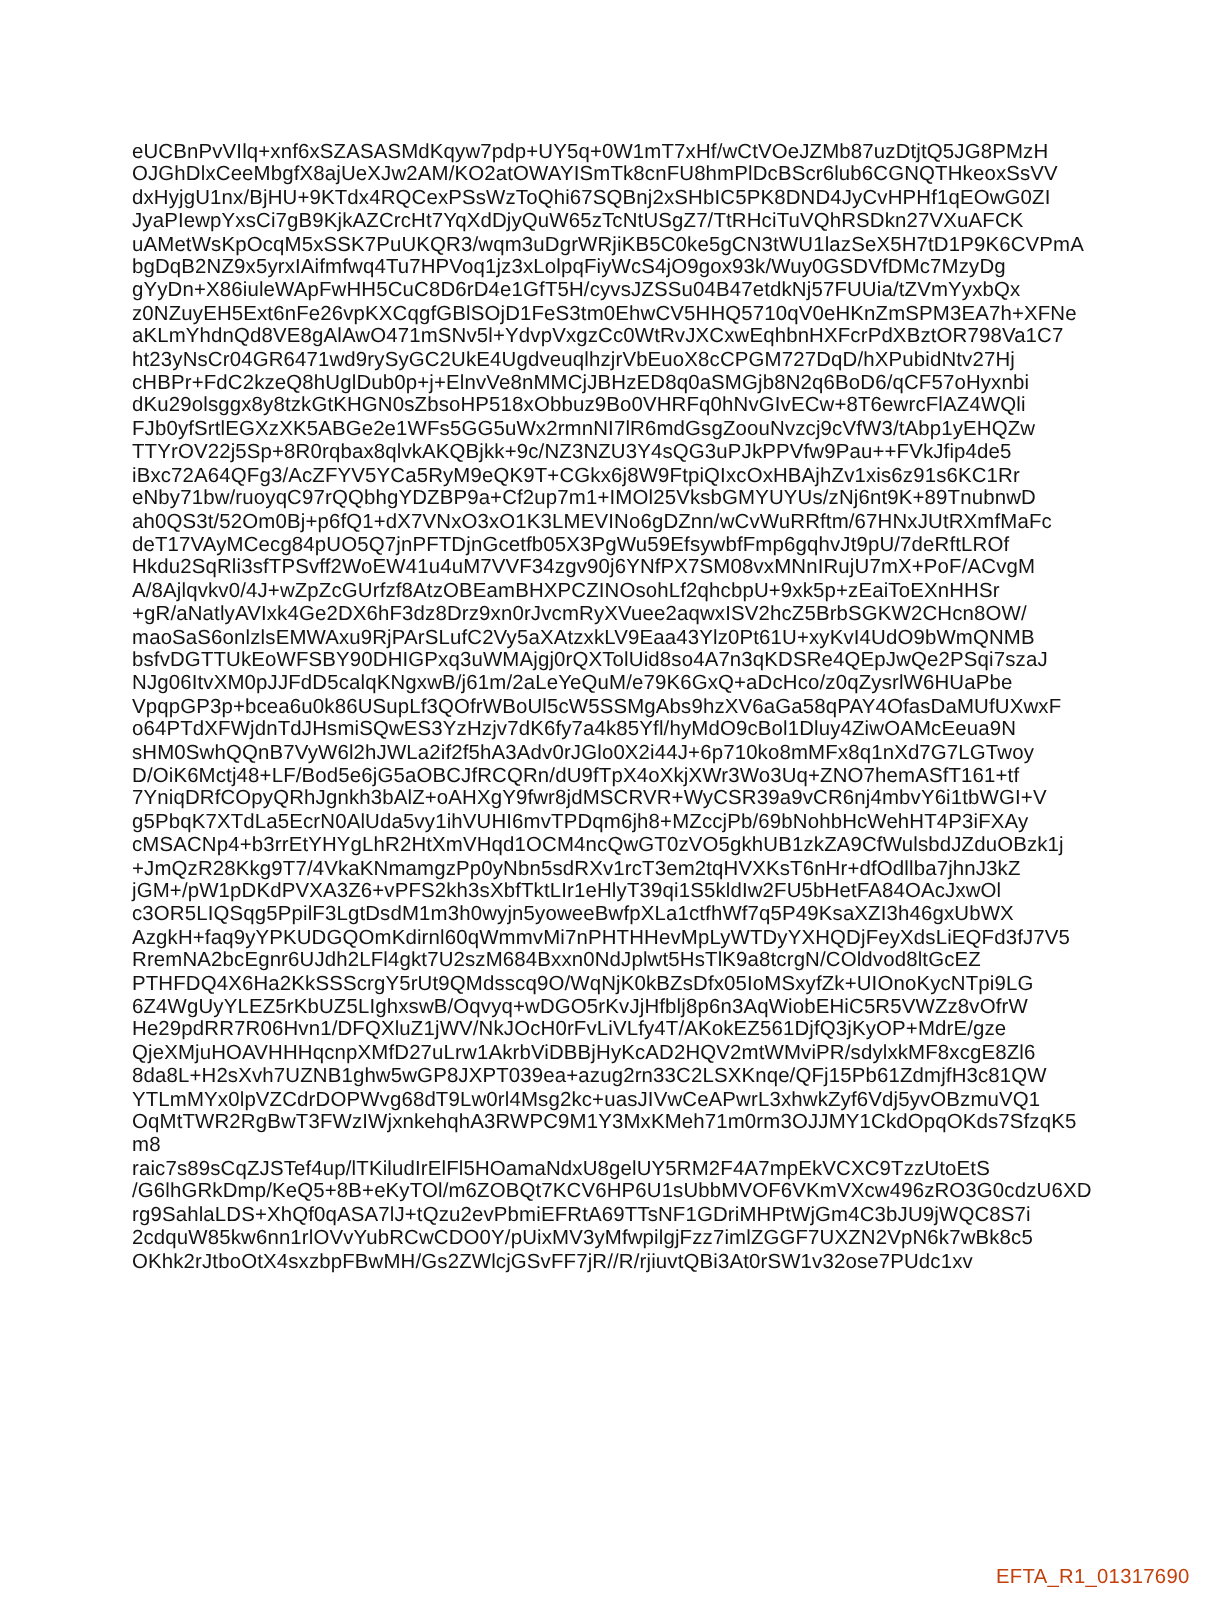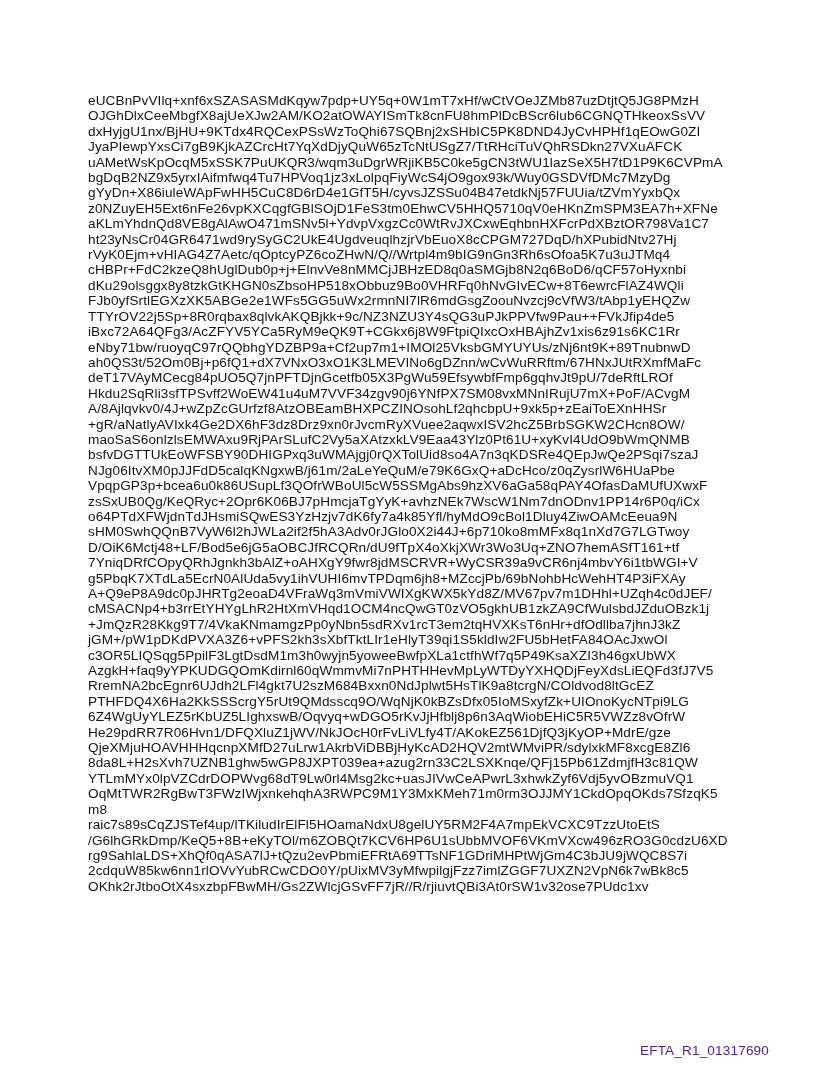--- a/index.html
+++ b/index.html
@@ -25,65 +25,62 @@
     line-height: 15.4px;
     letter-spacing: 0.1px;
     color: #141414;
   }
   .text-line {
     white-space: pre;
     overflow: visible;
   }
   .bates {
     position: absolute;
-    left: 640px;
+    left: 664px;
     top: 1043px;
     font-size: 13.5px;
     letter-spacing: 0.2px;
-    color: #4c1d95;
+    color: #c2410c;
   }
 </style>
 </head>
 <body>
 
 <div class="page">
   <div class="text-block" id="encoded-text-block">
       <div class="text-line">eUCBnPvVIlq+xnf6xSZASASMdKqyw7pdp+UY5q+0W1mT7xHf/wCtVOeJZMb87uzDtjtQ5JG8PMzH</div>
       <div class="text-line">OJGhDlxCeeMbgfX8ajUeXJw2AM/KO2atOWAYISmTk8cnFU8hmPlDcBScr6lub6CGNQTHkeoxSsVV</div>
       <div class="text-line">dxHyjgU1nx/BjHU+9KTdx4RQCexPSsWzToQhi67SQBnj2xSHbIC5PK8DND4JyCvHPHf1qEOwG0ZI</div>
       <div class="text-line">JyaPIewpYxsCi7gB9KjkAZCrcHt7YqXdDjyQuW65zTcNtUSgZ7/TtRHciTuVQhRSDkn27VXuAFCK</div>
       <div class="text-line">uAMetWsKpOcqM5xSSK7PuUKQR3/wqm3uDgrWRjiKB5C0ke5gCN3tWU1lazSeX5H7tD1P9K6CVPmA</div>
       <div class="text-line">bgDqB2NZ9x5yrxIAifmfwq4Tu7HPVoq1jz3xLolpqFiyWcS4jO9gox93k/Wuy0GSDVfDMc7MzyDg</div>
       <div class="text-line">gYyDn+X86iuleWApFwHH5CuC8D6rD4e1GfT5H/cyvsJZSSu04B47etdkNj57FUUia/tZVmYyxbQx</div>
       <div class="text-line">z0NZuyEH5Ext6nFe26vpKXCqgfGBlSOjD1FeS3tm0EhwCV5HHQ5710qV0eHKnZmSPM3EA7h+XFNe</div>
       <div class="text-line">aKLmYhdnQd8VE8gAlAwO471mSNv5l+YdvpVxgzCc0WtRvJXCxwEqhbnHXFcrPdXBztOR798Va1C7</div>
       <div class="text-line">ht23yNsCr04GR6471wd9rySyGC2UkE4UgdveuqlhzjrVbEuoX8cCPGM727DqD/hXPubidNtv27Hj</div>
-      <div class="text-line">rVyK0Ejm+vHIAG4Z7Aetc/qOptcyPZ6coZHwN/Q//Wrtpl4m9bIG9nGn3Rh6sOfoa5K7u3uJTMq4</div>
       <div class="text-line">cHBPr+FdC2kzeQ8hUglDub0p+j+ElnvVe8nMMCjJBHzED8q0aSMGjb8N2q6BoD6/qCF57oHyxnbi</div>
       <div class="text-line">dKu29olsggx8y8tzkGtKHGN0sZbsoHP518xObbuz9Bo0VHRFq0hNvGIvECw+8T6ewrcFlAZ4WQli</div>
       <div class="text-line">FJb0yfSrtlEGXzXK5ABGe2e1WFs5GG5uWx2rmnNI7lR6mdGsgZoouNvzcj9cVfW3/tAbp1yEHQZw</div>
       <div class="text-line">TTYrOV22j5Sp+8R0rqbax8qlvkAKQBjkk+9c/NZ3NZU3Y4sQG3uPJkPPVfw9Pau++FVkJfip4de5</div>
       <div class="text-line">iBxc72A64QFg3/AcZFYV5YCa5RyM9eQK9T+CGkx6j8W9FtpiQIxcOxHBAjhZv1xis6z91s6KC1Rr</div>
       <div class="text-line">eNby71bw/ruoyqC97rQQbhgYDZBP9a+Cf2up7m1+IMOl25VksbGMYUYUs/zNj6nt9K+89TnubnwD</div>
       <div class="text-line">ah0QS3t/52Om0Bj+p6fQ1+dX7VNxO3xO1K3LMEVINo6gDZnn/wCvWuRRftm/67HNxJUtRXmfMaFc</div>
       <div class="text-line">deT17VAyMCecg84pUO5Q7jnPFTDjnGcetfb05X3PgWu59EfsywbfFmp6gqhvJt9pU/7deRftLROf</div>
       <div class="text-line">Hkdu2SqRli3sfTPSvff2WoEW41u4uM7VVF34zgv90j6YNfPX7SM08vxMNnIRujU7mX+PoF/ACvgM</div>
       <div class="text-line">A/8Ajlqvkv0/4J+wZpZcGUrfzf8AtzOBEamBHXPCZINOsohLf2qhcbpU+9xk5p+zEaiToEXnHHSr</div>
       <div class="text-line">+gR/aNatlyAVIxk4Ge2DX6hF3dz8Drz9xn0rJvcmRyXVuee2aqwxISV2hcZ5BrbSGKW2CHcn8OW/</div>
       <div class="text-line">maoSaS6onlzlsEMWAxu9RjPArSLufC2Vy5aXAtzxkLV9Eaa43Ylz0Pt61U+xyKvI4UdO9bWmQNMB</div>
       <div class="text-line">bsfvDGTTUkEoWFSBY90DHIGPxq3uWMAjgj0rQXTolUid8so4A7n3qKDSRe4QEpJwQe2PSqi7szaJ</div>
       <div class="text-line">NJg06ItvXM0pJJFdD5calqKNgxwB/j61m/2aLeYeQuM/e79K6GxQ+aDcHco/z0qZysrlW6HUaPbe</div>
       <div class="text-line">VpqpGP3p+bcea6u0k86USupLf3QOfrWBoUl5cW5SSMgAbs9hzXV6aGa58qPAY4OfasDaMUfUXwxF</div>
-      <div class="text-line">zsSxUB0Qg/KeQRyc+2Opr6K06BJ7pHmcjaTgYyK+avhzNEk7WscW1Nm7dnODnv1PP14r6P0q/iCx</div>
       <div class="text-line">o64PTdXFWjdnTdJHsmiSQwES3YzHzjv7dK6fy7a4k85Yfl/hyMdO9cBol1Dluy4ZiwOAMcEeua9N</div>
       <div class="text-line">sHM0SwhQQnB7VyW6l2hJWLa2if2f5hA3Adv0rJGlo0X2i44J+6p710ko8mMFx8q1nXd7G7LGTwoy</div>
       <div class="text-line">D/OiK6Mctj48+LF/Bod5e6jG5aOBCJfRCQRn/dU9fTpX4oXkjXWr3Wo3Uq+ZNO7hemASfT161+tf</div>
       <div class="text-line">7YniqDRfCOpyQRhJgnkh3bAlZ+oAHXgY9fwr8jdMSCRVR+WyCSR39a9vCR6nj4mbvY6i1tbWGI+V</div>
       <div class="text-line">g5PbqK7XTdLa5EcrN0AlUda5vy1ihVUHI6mvTPDqm6jh8+MZccjPb/69bNohbHcWehHT4P3iFXAy</div>
-      <div class="text-line">A+Q9eP8A9dc0pJHRTg2eoaD4VFraWq3mVmiVWIXgKWX5kYd8Z/MV67pv7m1DHhl+UZqh4c0dJEF/</div>
       <div class="text-line">cMSACNp4+b3rrEtYHYgLhR2HtXmVHqd1OCM4ncQwGT0zVO5gkhUB1zkZA9CfWulsbdJZduOBzk1j</div>
       <div class="text-line">+JmQzR28Kkg9T7/4VkaKNmamgzPp0yNbn5sdRXv1rcT3em2tqHVXKsT6nHr+dfOdllba7jhnJ3kZ</div>
       <div class="text-line">jGM+/pW1pDKdPVXA3Z6+vPFS2kh3sXbfTktLIr1eHlyT39qi1S5kldIw2FU5bHetFA84OAcJxwOl</div>
       <div class="text-line">c3OR5LIQSqg5PpilF3LgtDsdM1m3h0wyjn5yoweeBwfpXLa1ctfhWf7q5P49KsaXZI3h46gxUbWX</div>
       <div class="text-line">AzgkH+faq9yYPKUDGQOmKdirnl60qWmmvMi7nPHTHHevMpLyWTDyYXHQDjFeyXdsLiEQFd3fJ7V5</div>
       <div class="text-line">RremNA2bcEgnr6UJdh2LFl4gkt7U2szM684Bxxn0NdJplwt5HsTlK9a8tcrgN/COldvod8ltGcEZ</div>
       <div class="text-line">PTHFDQ4X6Ha2KkSSScrgY5rUt9QMdsscq9O/WqNjK0kBZsDfx05IoMSxyfZk+UIOnoKycNTpi9LG</div>
       <div class="text-line">6Z4WgUyYLEZ5rKbUZ5LIghxswB/Oqvyq+wDGO5rKvJjHfblj8p6n3AqWiobEHiC5R5VWZz8vOfrW</div>
       <div class="text-line">He29pdRR7R06Hvn1/DFQXluZ1jWV/NkJOcH0rFvLiVLfy4T/AKokEZ561DjfQ3jKyOP+MdrE/gze</div>
       <div class="text-line">QjeXMjuHOAVHHHqcnpXMfD27uLrw1AkrbViDBBjHyKcAD2HQV2mtWMviPR/sdylxkMF8xcgE8Zl6</div>

